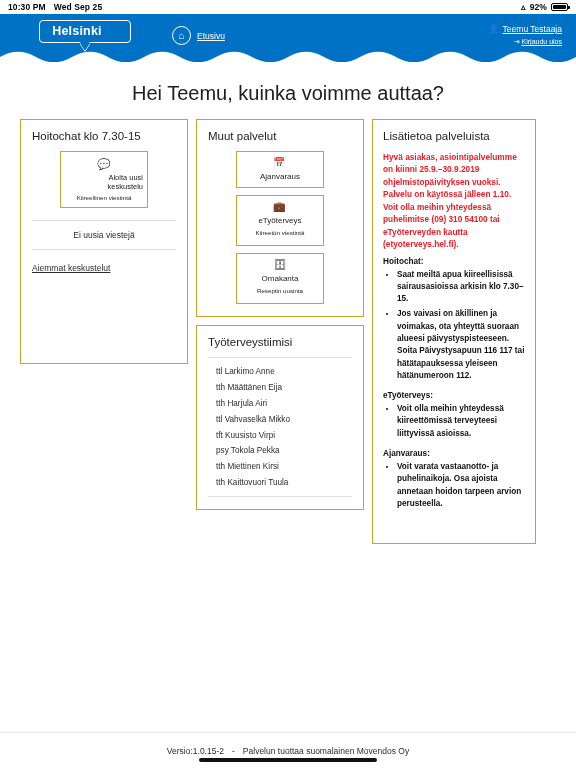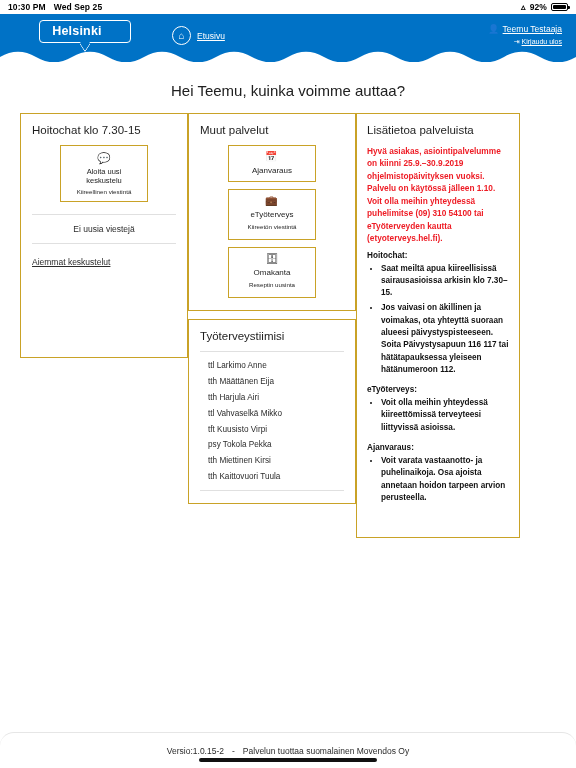--- a/index.html
+++ b/index.html
@@ -105,30 +105,30 @@
     position: absolute;
     left: 0; right: 0; bottom: -1px;
     height: 14px;
     z-index: 3;
   }
   .wave svg { display: block; width: 100%; height: 100%; }
 
   
   .page-title {
     text-align: center;
-    font-size: 15px;
+    font-size: 20px;
     color: #202020;
     padding: 20px 0 14px 0;
     font-weight: normal;
   }
 
   
   .columns {
     display: flex;
-    gap: 0;
+    gap: 8px;
     padding: 0 20px;
     align-items: flex-start;
   }
   .col { display: flex; flex-direction: column; gap: 8px; }
   .col-1 { width: 168px; }
   .col-2 { width: 168px; }
   .col-3 { width: 164px; }
 
   .card {
     border: 1.4px solid #c9a227;
@@ -146,21 +146,21 @@
   .card-hoitochat { height: 245px; }
   .chat-button {
     border: 1.4px solid #c9a227;
     width: 88px;
     margin: 0 auto;
     padding: 6px 4px 6px 4px;
     text-align: center;
     background: #fff;
   }
   .chat-icon { font-size: 11px; line-height: 1.1; color: #111; }
-  .chat-main { font-size: 7.5px; color: #1d1d1d; line-height: 1.25; margin-top: 3px; }
+  .chat-main { font-size: 7.5px; color: #1d1d1d; line-height: 1.25; margin-top: 3px; text-align: right; }
   .chat-sub { font-size: 6.2px; color: #1d1d1d; margin-top: 2px; }
   .divider { border-top: 1px solid #e0e0e0; margin: 12px 0 0 0; }
   .no-msg {
     text-align: center;
     font-size: 8.5px;
     color: #2b2b2b;
     padding: 9px 0 9px 0;
     border-bottom: 1px solid #e0e0e0;
   }
   .prev-link {
@@ -204,21 +204,20 @@
   .info-ul li { font-size: 8.2px; color: #111; line-height: 1.5; padding-bottom: 3px; }
 
   
   .footer {
     position: absolute;
     left: 0; right: 0; bottom: 0;
     height: 36px;
     border-top: 1px solid #e6e6e6;
     display: flex; align-items: center; justify-content: center;
     background: #ffffff;
-    border-radius: 14px;
   }
   .footer-text { font-size: 8.5px; color: #2b2b2b; }
   .footer-sep { padding: 0 8px; }
   .home-indicator {
     position: absolute;
     left: 50%; transform: translateX(-50%);
     bottom: 6px;
     width: 178px; height: 4px;
     background: #111; border-radius: 3px;
   }

